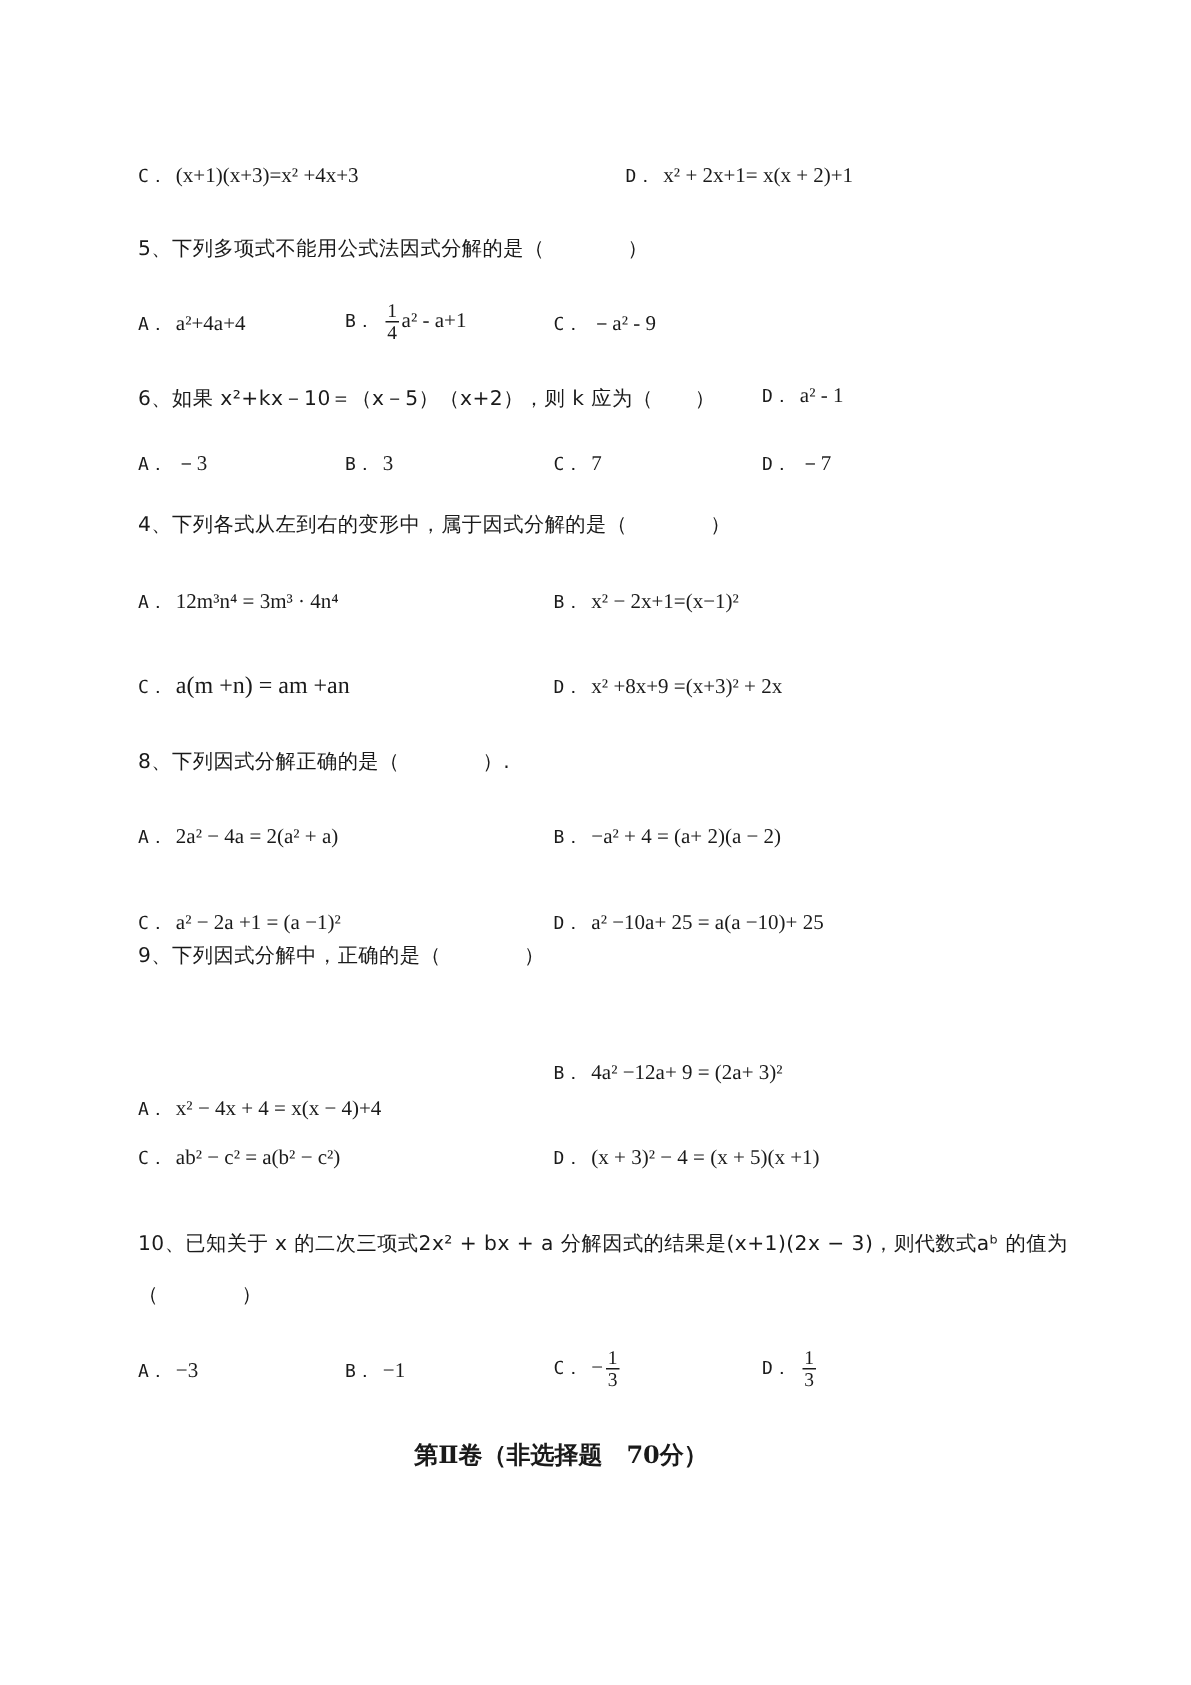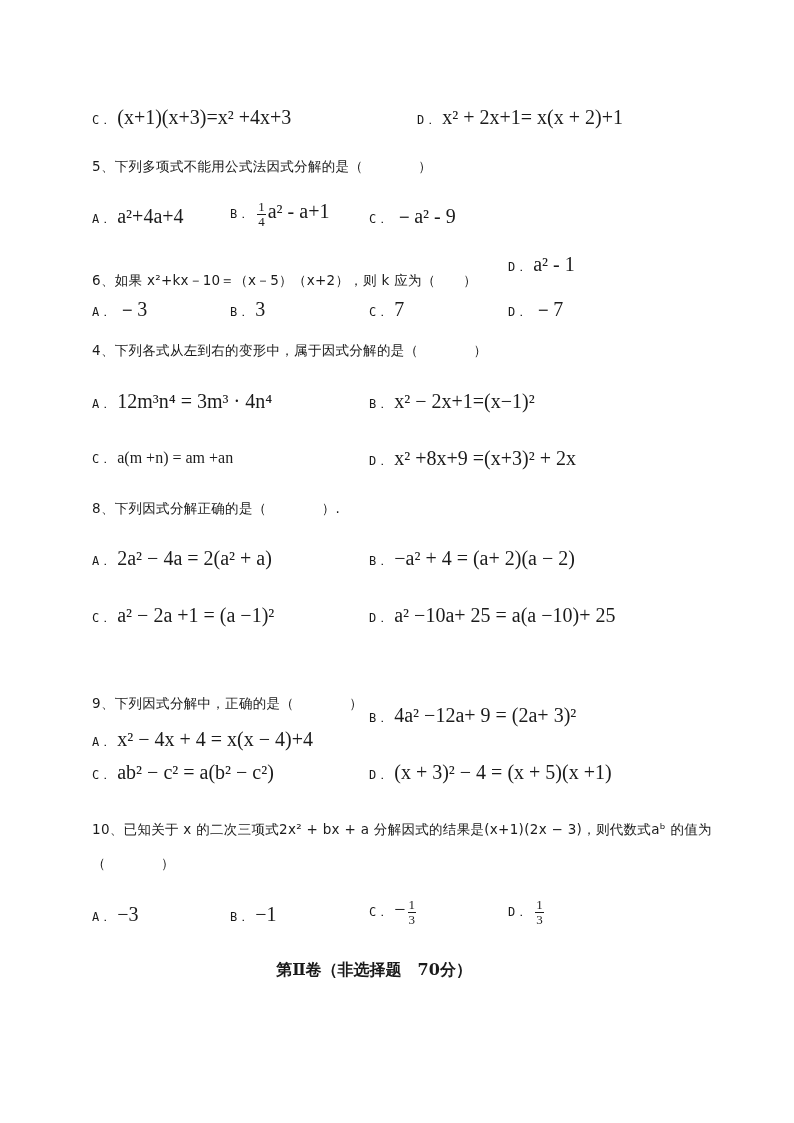--- a/index.html
+++ b/index.html
@@ -5,21 +5,21 @@
     html, body { margin: 0; padding: 0; background: #ffffff; }
     body {
       width: 794px; height: 1123px; position: relative; overflow: hidden;
       font-family: "DejaVu Sans", "Liberation Sans", sans-serif;
       color: #1a1a1a; font-size: 13px;
     }
     .line { position: absolute; left: 92px; white-space: nowrap; line-height: 18px; }
     .q { font-size: 13.5px; letter-spacing: 0.3px; }
     .opt { position: absolute; white-space: nowrap; font-size: 13px; line-height: 18px; }
     .lbl { font-family: "DejaVu Sans Mono", "Liberation Mono", monospace; font-size: 12px; margin-right: 6px; }
-    .math { font-family: "Liberation Serif", "DejaVu Serif", serif; font-size: 20px; }
+    .math { font-family: "Liberation Serif", "DejaVu Serif", serif; font-size: 14px; }
     .frac { display: inline-block; vertical-align: middle; text-align: center; line-height: 14px; font-family: "Liberation Serif", serif; font-size: 13px; margin: 0 2px; }
     .frac span { display: block; padding: 0 1px; }
     .frac .num { border-bottom: 1px solid #1a1a1a; }
     .section-title {
       position: absolute; top: 960px; left: 0; width: 728px; text-align: center;
       font-family: "DejaVu Serif", "Liberation Serif", serif; font-weight: bold; font-size: 16px;
       padding-left: 20px; box-sizing: border-box;
     }
     .small-math { font-size: 16px; }
   </style>
@@ -40,21 +40,21 @@
 <div class="opt" style="top:200px; left:230px;">
   <span class="lbl">B．</span><span class="frac"><span class="num">1</span><span class="den">4</span></span><span class="math">a² - a+1</span>
 </div>
 <div class="opt" style="top:207px; left:369px;">
   <span class="lbl">C．</span><span class="math">－a² - 9</span>
 </div>
 <div class="opt" style="top:207px; left:508px;margin-top:48px;">
   <span class="lbl">D．</span><span class="math">a² - 1</span>
 </div>
 
-<div class="line q" style="top:257px;margin-top:14px;">6、如果 x²+kx－10＝（x－5）（x+2），则 k 应为（　　）</div>
+<div class="line q" style="top:257px;">6、如果 x²+kx－10＝（x－5）（x+2），则 k 应为（　　）</div>
 <div class="opt" style="top:300px; left:92px;">
   <span class="lbl">A．</span><span class="math">－3</span>
 </div>
 <div class="opt" style="top:300px; left:230px;">
   <span class="lbl">B．</span><span class="math">3</span>
 </div>
 <div class="opt" style="top:300px; left:369px;">
   <span class="lbl">C．</span><span class="math">7</span>
 </div>
 <div class="opt" style="top:300px; left:508px;">
@@ -82,21 +82,21 @@
 <div class="opt" style="top:549px; left:369px;">
   <span class="lbl">B．</span><span class="math">−a² + 4 = (a+ 2)(a − 2)</span>
 </div>
 <div class="opt" style="top:606px; left:92px;">
   <span class="lbl">C．</span><span class="math">a² − 2a +1 = (a −1)²</span>
 </div>
 <div class="opt" style="top:606px; left:369px;">
   <span class="lbl">D．</span><span class="math">a² −10a+ 25 = a(a −10)+ 25</span>
 </div>
 
-<div class="line q" style="top:694px;text-align:right;">9、下列因式分解中，正确的是（　　　　）</div>
+<div class="line q" style="top:628px;text-align:right;">9、下列因式分解中，正确的是（　　　　）</div>
 <div class="opt" style="top:730px; left:92px;">
   <span class="lbl">A．</span><span class="math">x² − 4x + 4 = x(x − 4)+4</span>
 </div>
 <div class="opt" style="top:706px; left:369px;">
   <span class="lbl">B．</span><span class="math">4a² −12a+ 9 = (2a+ 3)²</span>
 </div>
 <div class="opt" style="top:763px; left:92px;">
   <span class="lbl">C．</span><span class="math">ab² − c² = a(b² − c²)</span>
 </div>
 <div class="opt" style="top:763px; left:369px;">

